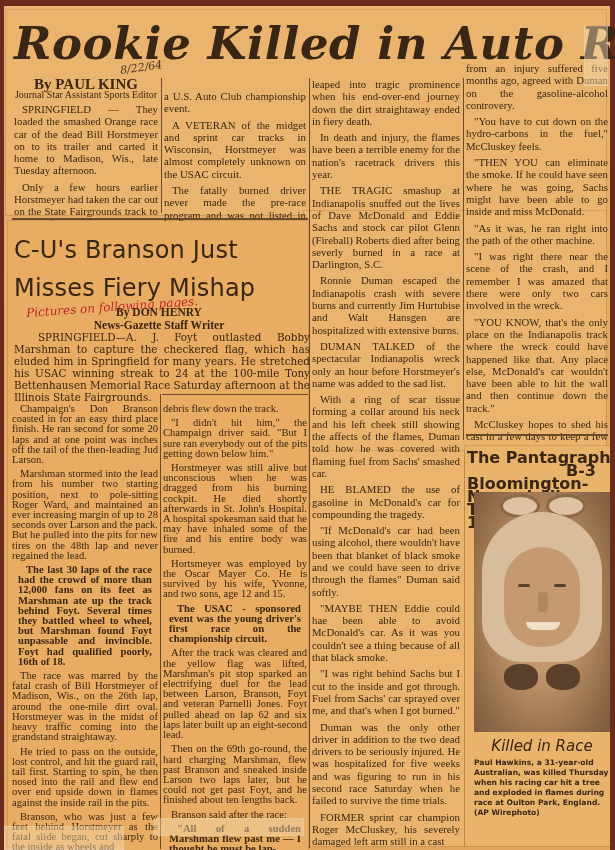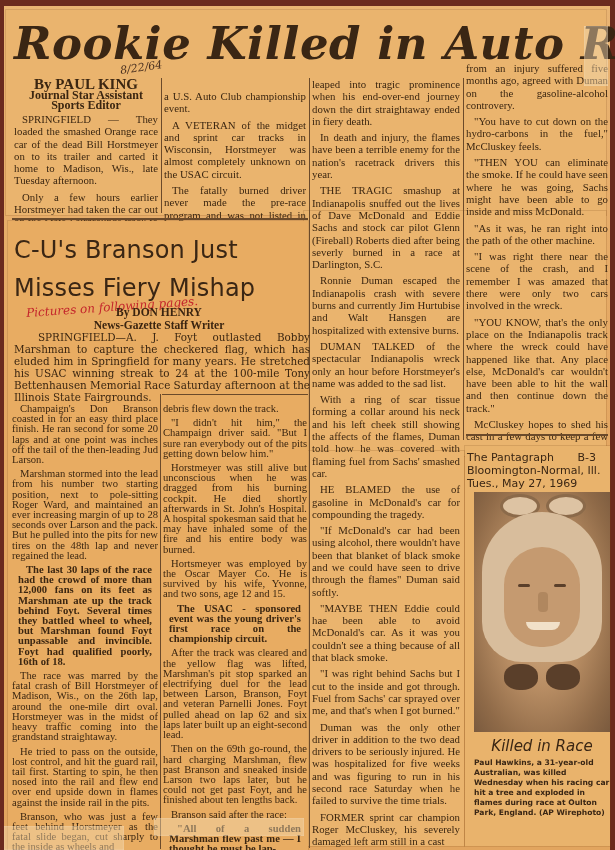--- a/index.html
+++ b/index.html
@@ -32,21 +32,21 @@
     position: absolute;
     font-family: "Liberation Serif", serif;
     font-size: 10.8px; line-height: 12.3px;
     text-align: justify; color: #3b2611;
   }
   .col p { margin: 0 0 4px 0; text-indent: 8px; }
   .col p.noind { text-indent: 0; }
   .rule-v { position: absolute; width: 1px; background: #6b4a2a; }
   .rule-h { position: absolute; height: 1px; background: #6b4a2a; }
   .byline { text-align: center; font-weight: bold; font-size: 15px; line-height: 12px; }
-  .credit { text-align: center; font-weight: bold; font-size: 12px; line-height: 10px; }
+  .credit { text-align: center; font-weight: normal; font-size: 10px; line-height: 10px; }
   .h2 {
     position: absolute; left: 10px; top: 225px; width: 300px;
     font-family: "DejaVu Sans", sans-serif; font-size: 24px; line-height: 38px;
     color: #3a2614; white-space: nowrap; letter-spacing: 0.2px;
   }
   .redpen {
     position: absolute; left: 22px; top: 294px; font-style: italic;
     font-family: "DejaVu Serif", serif; font-size: 12px; color: #c4262c;
     transform: rotate(-4deg);
   }
@@ -55,22 +55,22 @@
     font-family: "Liberation Serif", serif; font-weight: bold; font-size: 11.5px; line-height: 13px;
   }
   .lede {
     position: absolute; left: 10px; top: 325px; width: 296px;
     font-family: "DejaVu Serif", serif; font-size: 10.4px; line-height: 12px;
     text-align: justify; color: #3b2611;
   }
   .lede p { margin: 0; text-indent: 24px; }
   .panta {
     position: absolute; left: 463px; top: 445px; width: 145px;
-    font-family: "DejaVu Sans", sans-serif; font-weight: normal;
-    font-size: 11px; line-height: 13px; color: #3a2614;
+    font-family: "DejaVu Sans", sans-serif; font-weight: bold;
+    font-size: 16px; line-height: 13px; color: #3a2614;
   }
   .photo {
     position: absolute; left: 470px; top: 486px; width: 136px; height: 240px;
     background: radial-gradient(ellipse at 50% 48%, #d9b48a 0%, #b98e64 45%, #8f6a48 80%, #7a5a3e 100%);
     overflow: hidden;
   }
   .photo .helmet {
     position: absolute; left: 8px; top: 20px; width: 120px; height: 150px;
     border-radius: 60px 60px 40px 40px; background: #d8bd9c;
   }
@@ -218,18 +218,18 @@
     <div class="face"></div>
     <div class="eye" style="left:44px;top:92px;"></div>
     <div class="eye" style="left:80px;top:92px;"></div>
     <div class="nose"></div>
     <div class="mouth"></div>
     <div class="goggle-low" style="left:30px;top:172px;"></div>
     <div class="goggle-low" style="left:72px;top:172px;"></div>
   </div>
 
   <div class="caption-title">Killed in Race</div>
-  <div class="caption">Paul Hawkins, a 31-year-old Australian, was killed Wednesday when his racing car hit a tree and exploded in flames during race at Oulton Park, England. (AP Wirephoto)</div>
+  <div class="caption">Paul Hawkins, a 31-year-old Australian, was killed Thursday when his racing car hit a tree and exploded in flames during race at Oulton Park, England. (AP Wirephoto)</div>
 
   <div class="tape" style="left:150px;top:812px;width:150px;height:18px;"></div>
   <div class="tape" style="left:580px;top:20px;width:24px;height:60px;"></div>
   <div class="tape" style="left:0px;top:820px;width:120px;height:24px;"></div>
 </div>
 
 </body></html>

